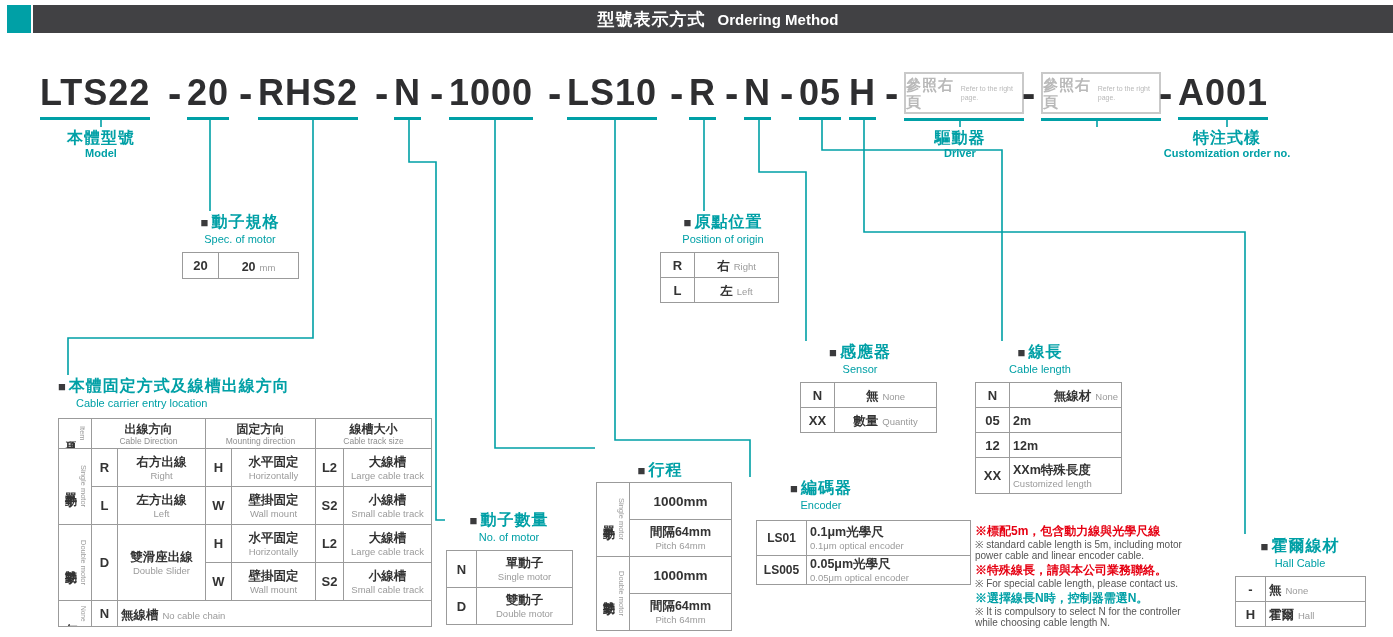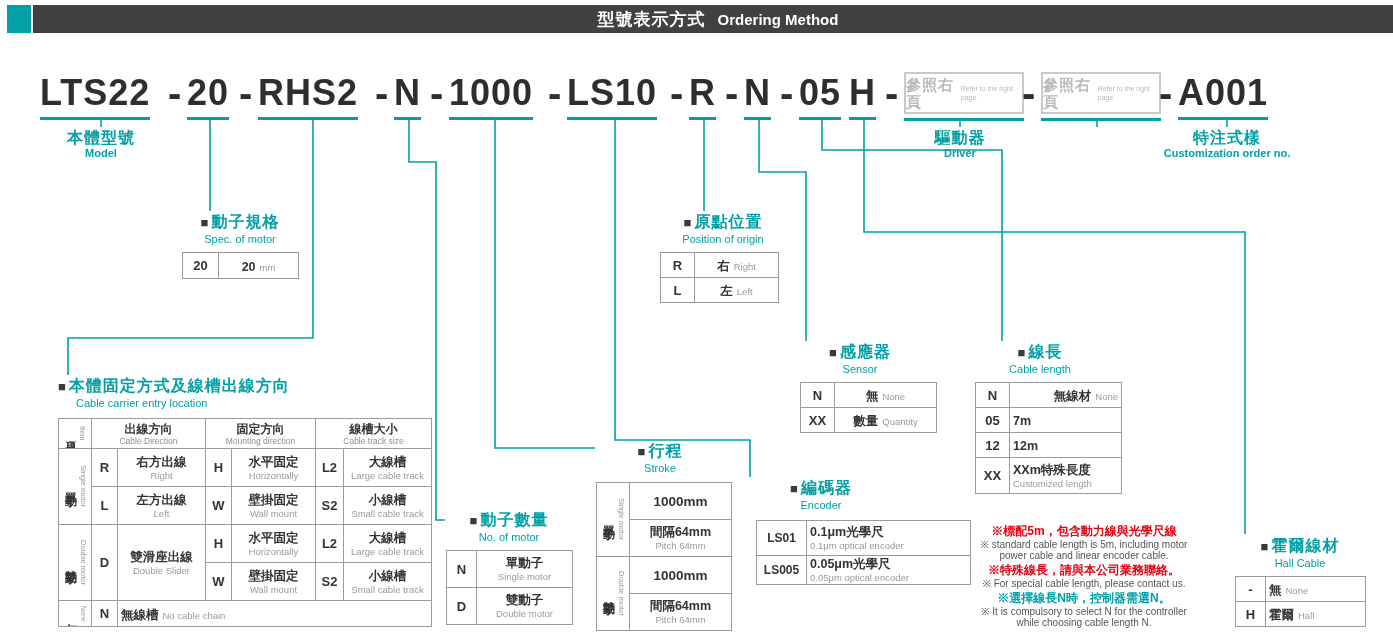--- a/index.html
+++ b/index.html
@@ -39,21 +39,21 @@
   .desc .zh{font-weight:700;font-size:12.5px;color:#333;line-height:15px;}
   .desc .en{font-size:9.5px;color:#9a9a9a;line-height:11px;}
   .desc .en-inline{font-size:9.5px;color:#9a9a9a;margin-left:4px;}
   .hcell{text-align:center;}
   .hcell .hzh{font-size:12px;font-weight:700;color:#333;line-height:14px;}
   .hcell .hen{font-size:8.5px;color:#8f8f8f;line-height:10px;}
   .vwrap{display:flex;justify-content:center;align-items:center;height:100%;}
   .vzh{writing-mode:vertical-lr;text-orientation:mixed;font-size:12px;font-weight:700;color:#333;letter-spacing:2px;}
   .ven{writing-mode:vertical-lr;text-orientation:mixed;font-size:7.5px;color:#9a9a9a;}
   
-  .notes{position:absolute;text-align:center;}
+  .notes{position:absolute;}
   .note-red{color:#E60012;font-size:12px;font-weight:700;line-height:15px;}
   .note-teal{color:#00A0A6;font-size:12px;font-weight:700;line-height:15px;}
   .note-dark{color:#555;font-size:10px;line-height:11px;margin-bottom:2px;}
   svg.conn{position:absolute;left:0;top:0;z-index:0;}
   .content{position:absolute;left:0;top:0;width:100%;height:100%;z-index:1;}
 </style>
 </head>
 <body>
 
 <svg class="conn" width="1393" height="637">
@@ -201,21 +201,21 @@
         <col style="width:34px">
         <col style="width:112px">
       </colgroup>
     <tbody>
         <tr style="height:25px">
       <td class="code">N</td>
       <td class="desc" style="text-align:right;"><span class="zh">無線材</span><span class="en-inline">None</span></td>
     </tr>
     <tr style="height:25px">
       <td class="code">05</td>
-      <td class="desc" style="text-align:left;"><span class="zh">7m</span></td>
+      <td class="desc" style="text-align:left;"><span class="zh">2m</span></td>
     </tr>
     <tr style="height:25px">
       <td class="code">12</td>
       <td class="desc" style="text-align:left;margin-left:8px;"><span class="zh">12m</span></td>
     </tr>
     <tr style="height:36px">
       <td class="code">XX</td>
       <td class="desc" style="text-align:left;">
         <div class="zh">XXm特殊長度</div>
         <div class="en" style="text-align:left;">Customized length</div>
@@ -377,21 +377,21 @@
     <tr style="height:37px">
       <td class="code">D</td>
       <td class="desc">
             <div class="zh">雙動子</div>
             <div class="en">Double motor</div>
           </td>
     </tr>
   </tbody>
     </table>
 
-  <div class="sec-title" style="left:596px;top:441px;width:128px;text-align:center;">
+  <div class="sec-title" style="left:596px;top:460px;width:128px;text-align:center;">
     <div class="t1"><span class="bullet">■</span><span>行程</span></div>
     <div class="t2">Stroke</div>
   </div>
   <table class="tbl" style="left:596px;top:482px;">
     <colgroup>
         <col style="width:26px">
         <col style="width:102px">
       </colgroup>
     <tbody>
         <tr style="height:37px">

